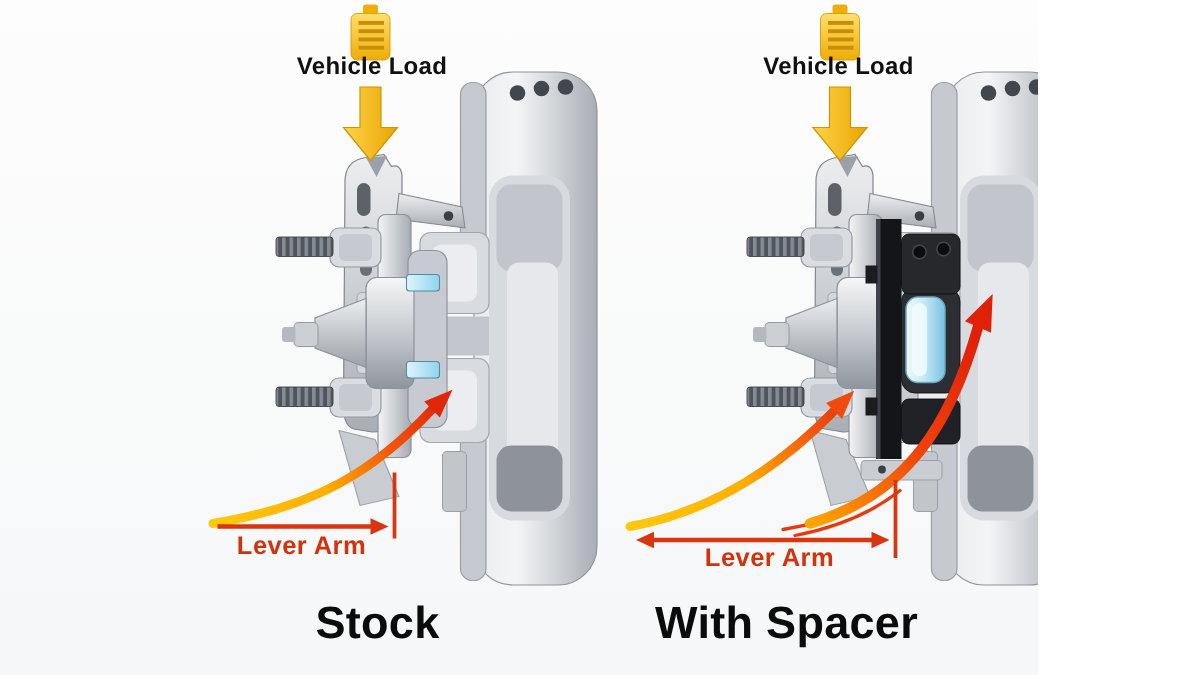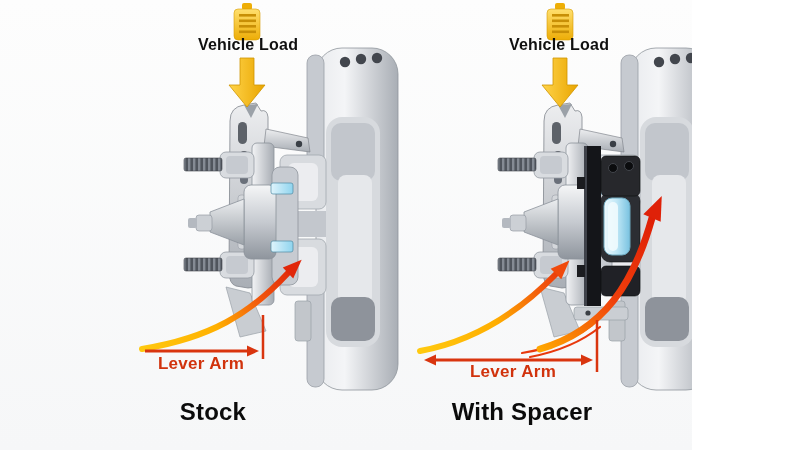--- a/index.html
+++ b/index.html
@@ -7,21 +7,21 @@
     position:relative;width:692px;height:450px;overflow:hidden;
     background:linear-gradient(#fdfdfd,#f6f7f8);
     font-family:"Liberation Sans", sans-serif;
   }
   .stage svg{position:absolute;left:0;top:0;}
   .label{position:absolute;text-align:center;line-height:1.1;}
   .vload{width:160px;font-size:16px;font-weight:bold;color:#101010;letter-spacing:.2px;}
   .vload.l{left:168px;top:36px;} .vload.r{left:479px;top:36px;}
   .lever{width:160px;font-size:17px;font-weight:bold;color:#d1330d;letter-spacing:.3px;}
   .lever.l{left:121px;top:355px;} .lever.r{left:433px;top:363px;}
-  .caption{font-size:24px;font-weight:bold;color:#0b0b0b;letter-spacing:.2px;}
+  .caption{font-size:30px;font-weight:bold;color:#0b0b0b;letter-spacing:.2px;text-align:right;}
   .caption.l{left:133px;top:399px;width:160px;} .caption.r{left:432px;top:399px;width:180px;}
 </style>
 </head>
 <body>
 
 <div class="stage">
 
   <svg width="800" height="450" viewBox="0 0 800 450">
     <defs>
       <linearGradient id="gWheel" x1="0" y1="0" x2="1" y2="0">

